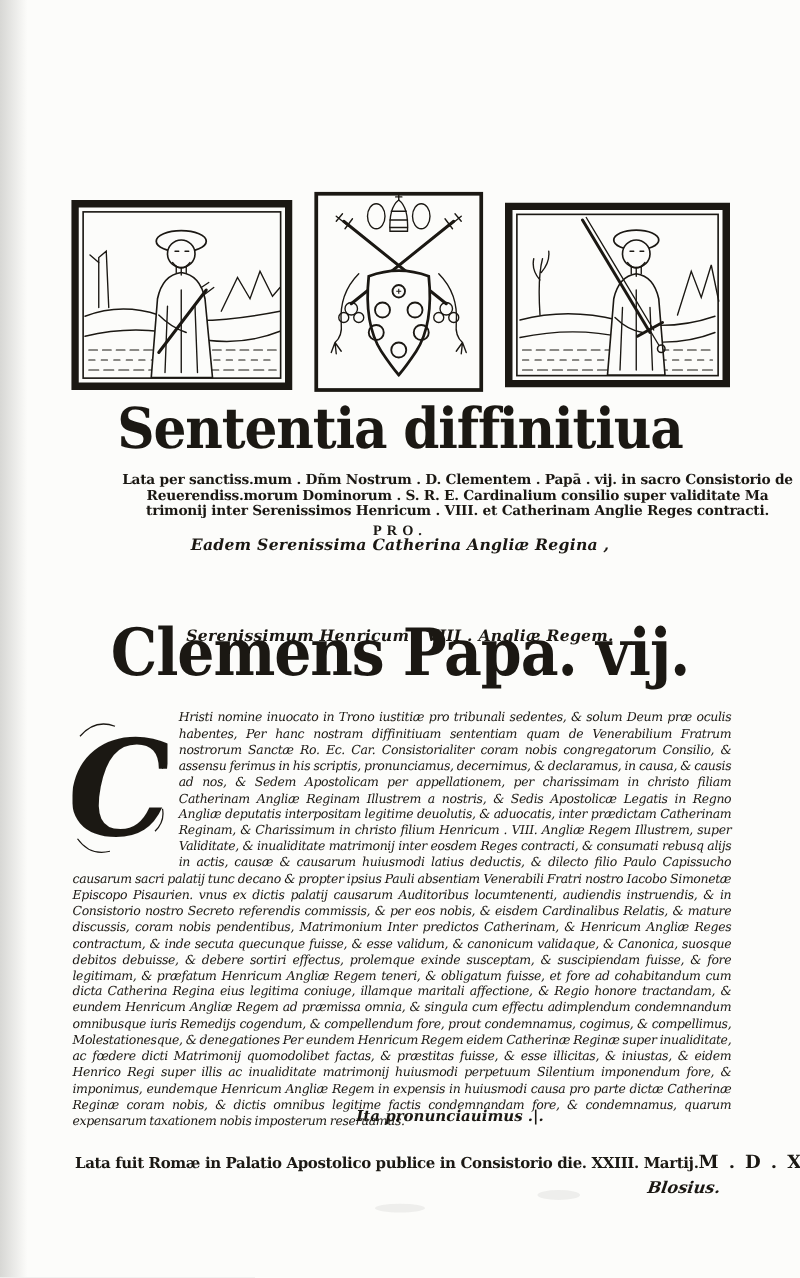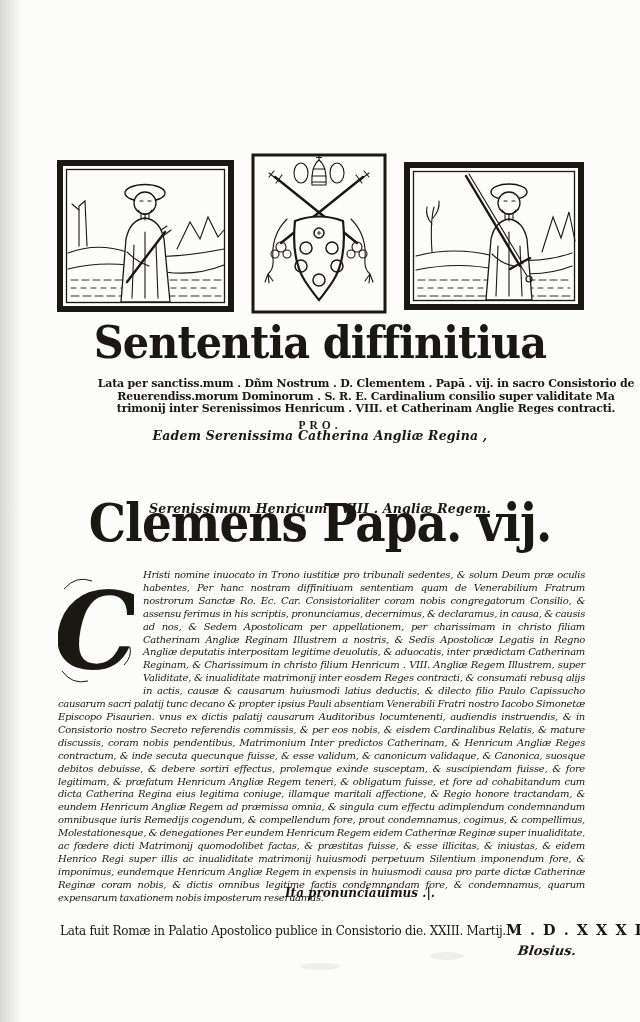--- a/index.html
+++ b/index.html
@@ -43,21 +43,21 @@
   
   .body-block{position:absolute;top:569px;left:58px;width:527px;
     font-style:italic;font-size:10px;line-height:12.9px;
     letter-spacing:-.3px;word-spacing:-.5px;text-align:justify;}
   .dropcap{float:left;width:76px;height:120px;margin:2px 9px 2px 0;}
   .pronounce{position:absolute;top:886px;left:0;width:100%;text-align:center;
     text-indent:80px;font-style:italic;font-weight:bold;font-size:12px;}
   
   .colophon{position:absolute;top:921px;left:60px;width:516px;display:flex;
     justify-content:space-between;align-items:baseline;}
-  .colophon .txt{font-weight:normal;font-size:12px;letter-spacing:-.3px;white-space:nowrap;}
+  .colophon .txt{font-weight:bold;font-size:12px;letter-spacing:-.3px;white-space:nowrap;}
   .colophon .yr{font-weight:bold;font-size:14.5px;letter-spacing:1.5px;white-space:nowrap;}
   .signature{position:absolute;top:943px;right:64px;font-style:italic;
     font-weight:bold;font-size:13px;transform:skewX(-8deg);}
   svg .ln{stroke:#1b1813;fill:none;stroke-width:1.1;stroke-linecap:round;}
   svg .thick{stroke:#1b1813;fill:none;stroke-width:2.4;stroke-linecap:round;}
 </style>
 </head>
 <body>
 
 <div class="page">

